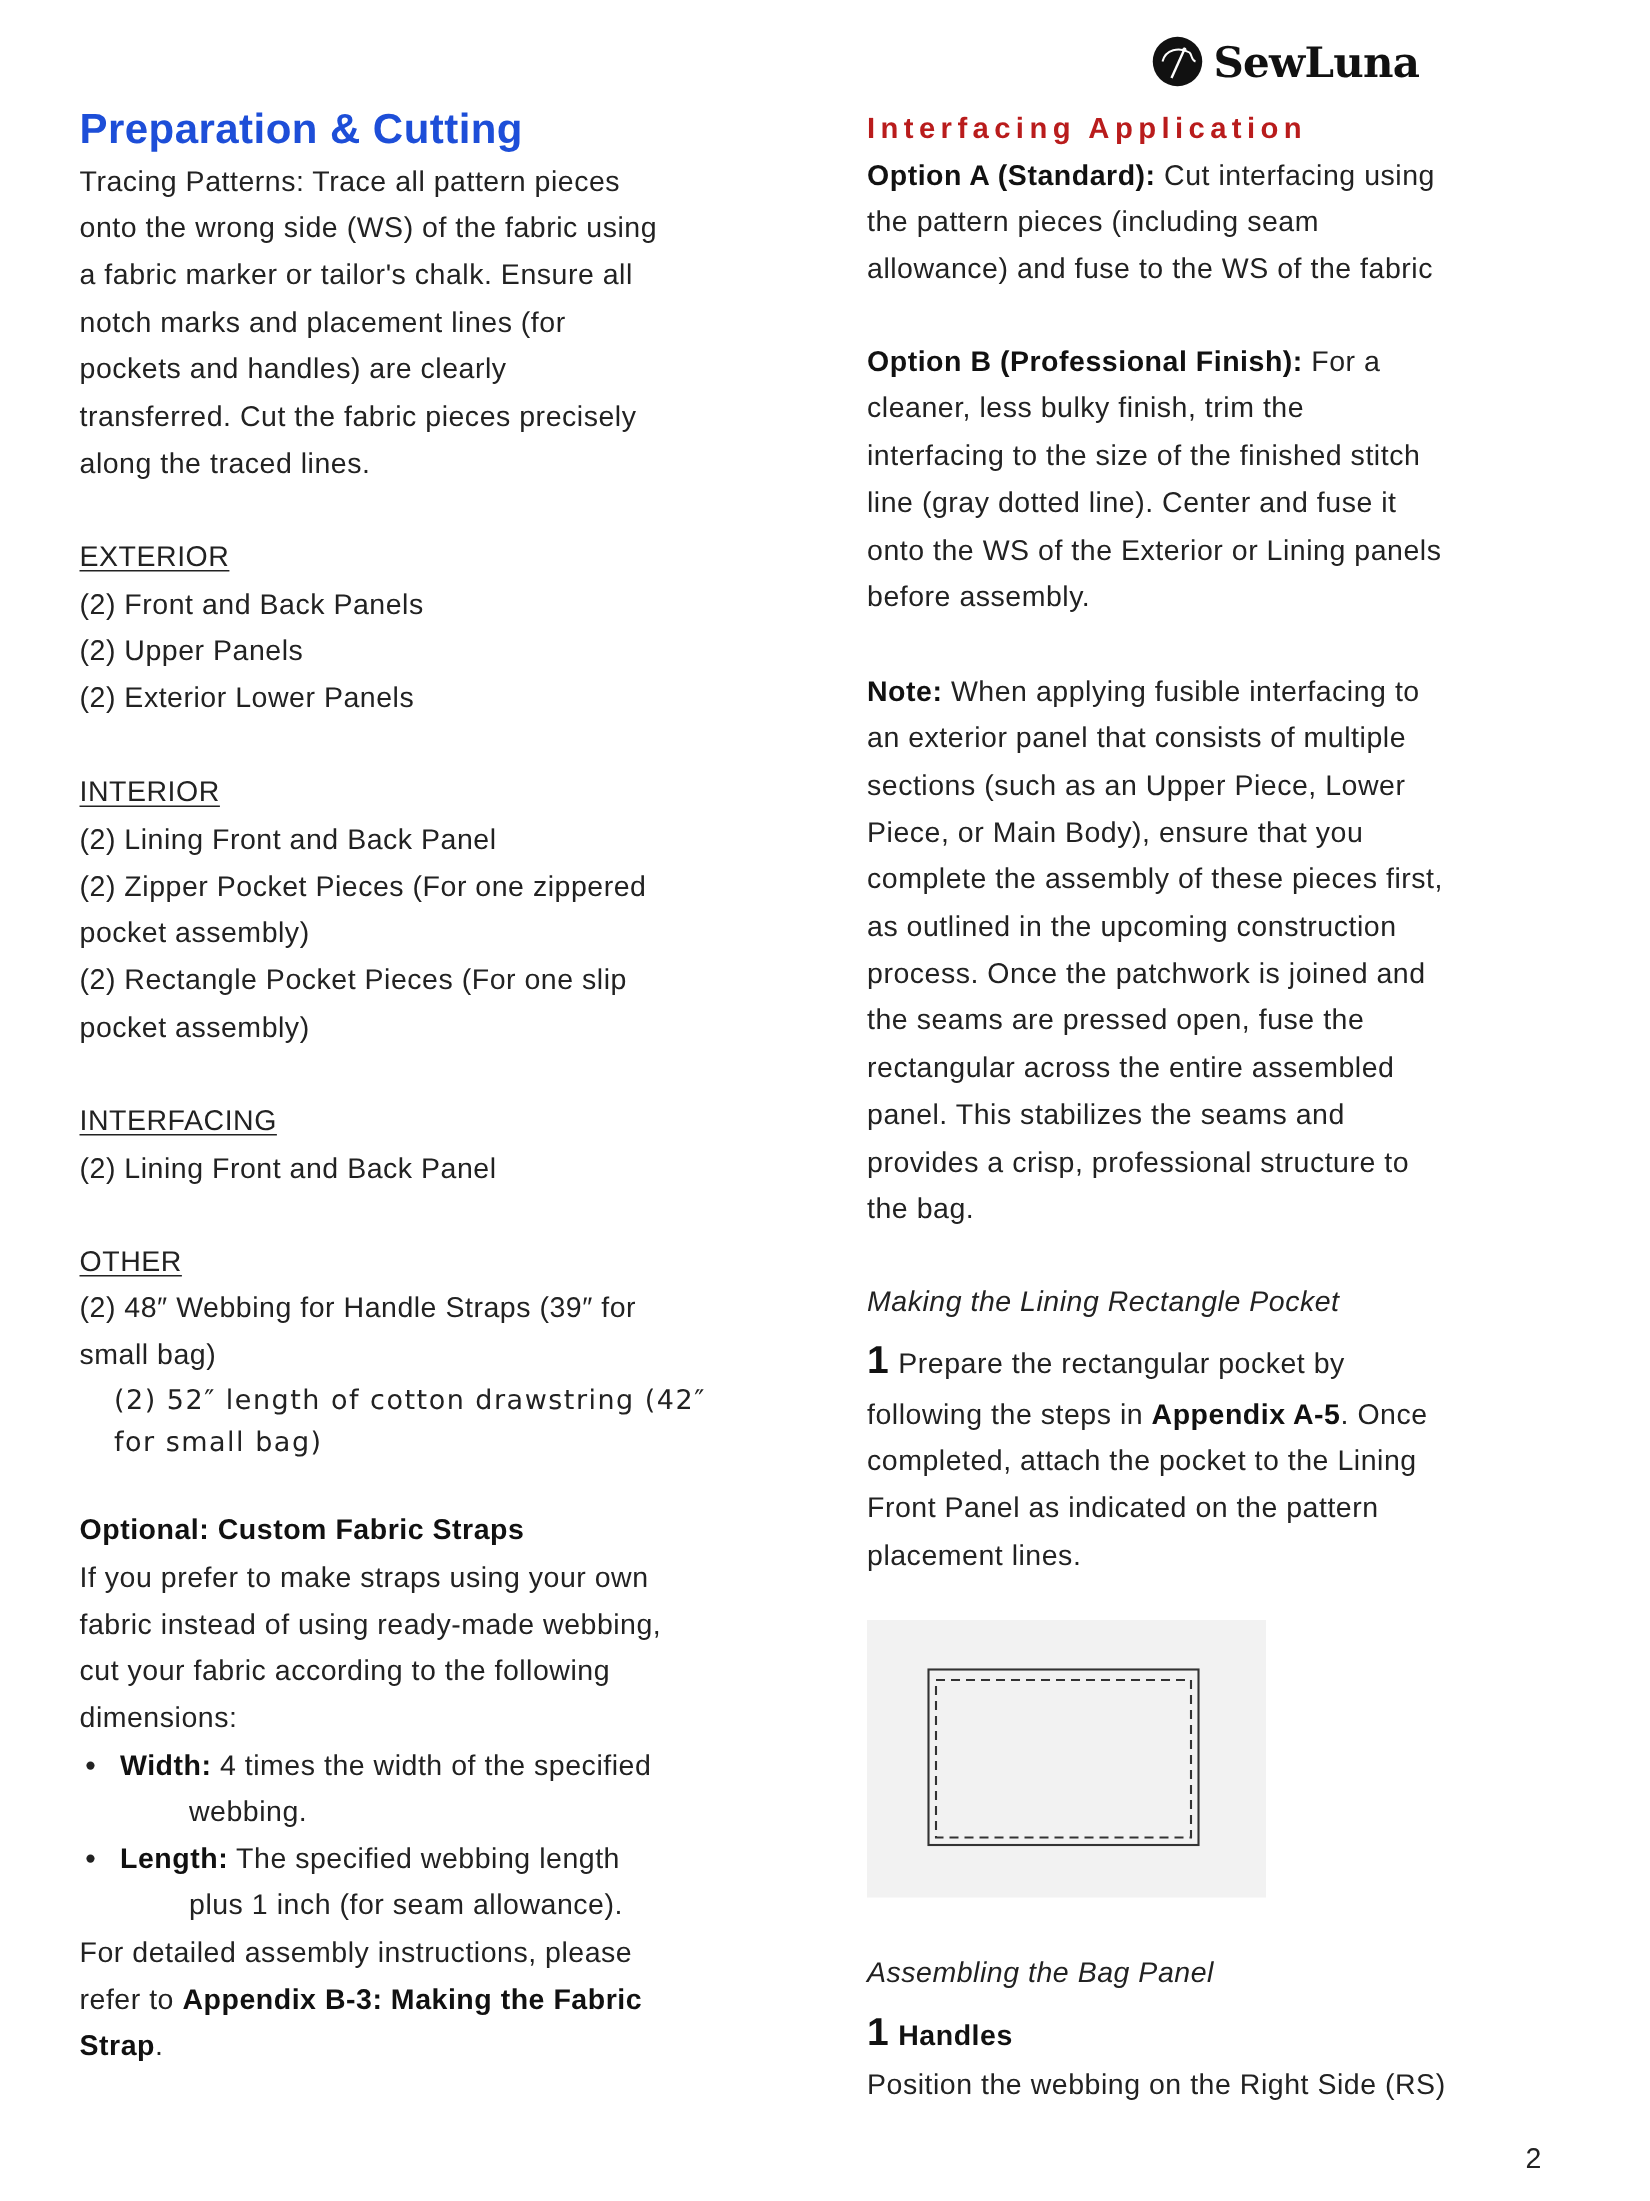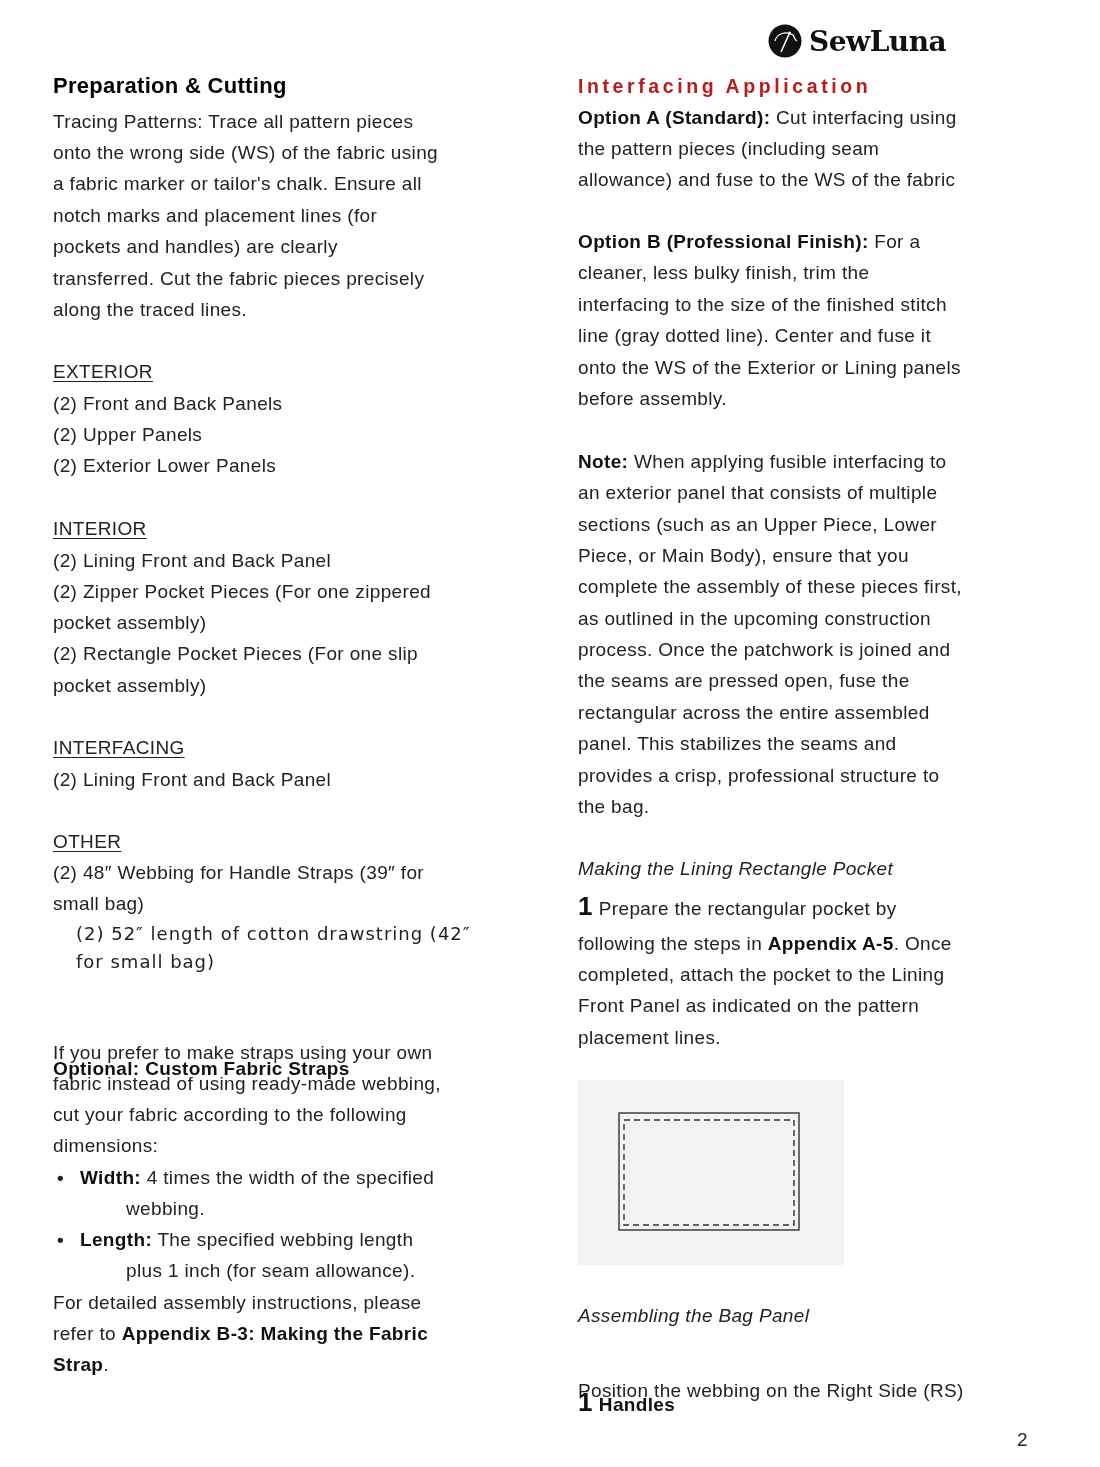--- a/index.html
+++ b/index.html
@@ -15,23 +15,23 @@
     .logo-mark { width: 34px; height: 34px; }
     .logo-text {
       font-family: "DejaVu Serif", "Liberation Serif", serif;
       font-weight: bold; font-size: 28px; color: #111111; letter-spacing: -0.5px;
     }
     .col { position: absolute; top: 0; }
     .col-left { left: 53px; width: 470px; }
     .col-right { left: 578px; width: 460px; }
 
     .t { position: absolute; left: 0; white-space: nowrap; font-size: 19px; line-height: 24px; letter-spacing: 0.35px; color: #222; }
-    .h1 { font-size: 22px; font-weight: bold; letter-spacing: 0.3px; color: #000000; }
+    .h1 { font-size: 28px; font-weight: bold; letter-spacing: 0.3px; color: #1d4ed8; }
     .h-spaced { font-size: 19.5px; font-weight: bold; letter-spacing: 3.6px; color: #b91c1c; }
-    .b { font-weight: bold; color: #111; margin-top: 48px; }
+    .b { font-weight: bold; color: #111; }
     .u { text-decoration: underline; text-underline-offset: 3px; }
     .i { font-style: italic; }
     .narrow { font-family: "DejaVu Sans", sans-serif; font-size: 18px; letter-spacing: 1px; margin-left: 23px; }
     .stepnum { font-size: 26px; font-weight: bold; color: #111; margin-right: 6px; }
     .bullet-dot { position: absolute; left: 4px; top: 0; font-weight: bold; }
 
     .figure {
       position: absolute; left: 578px; top: 1080px; width: 266px; height: 185px;
       background: #f2f2f2;
     }

